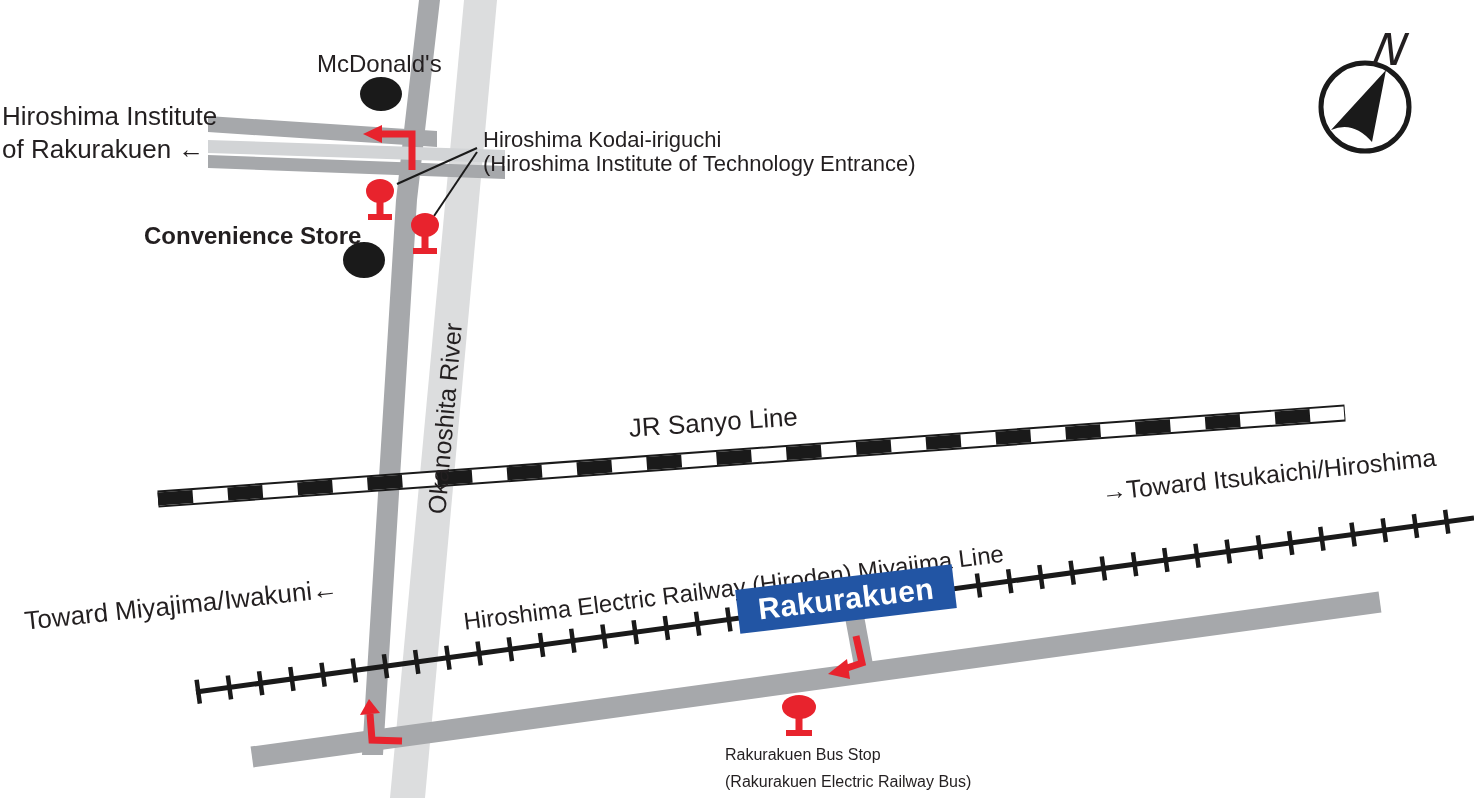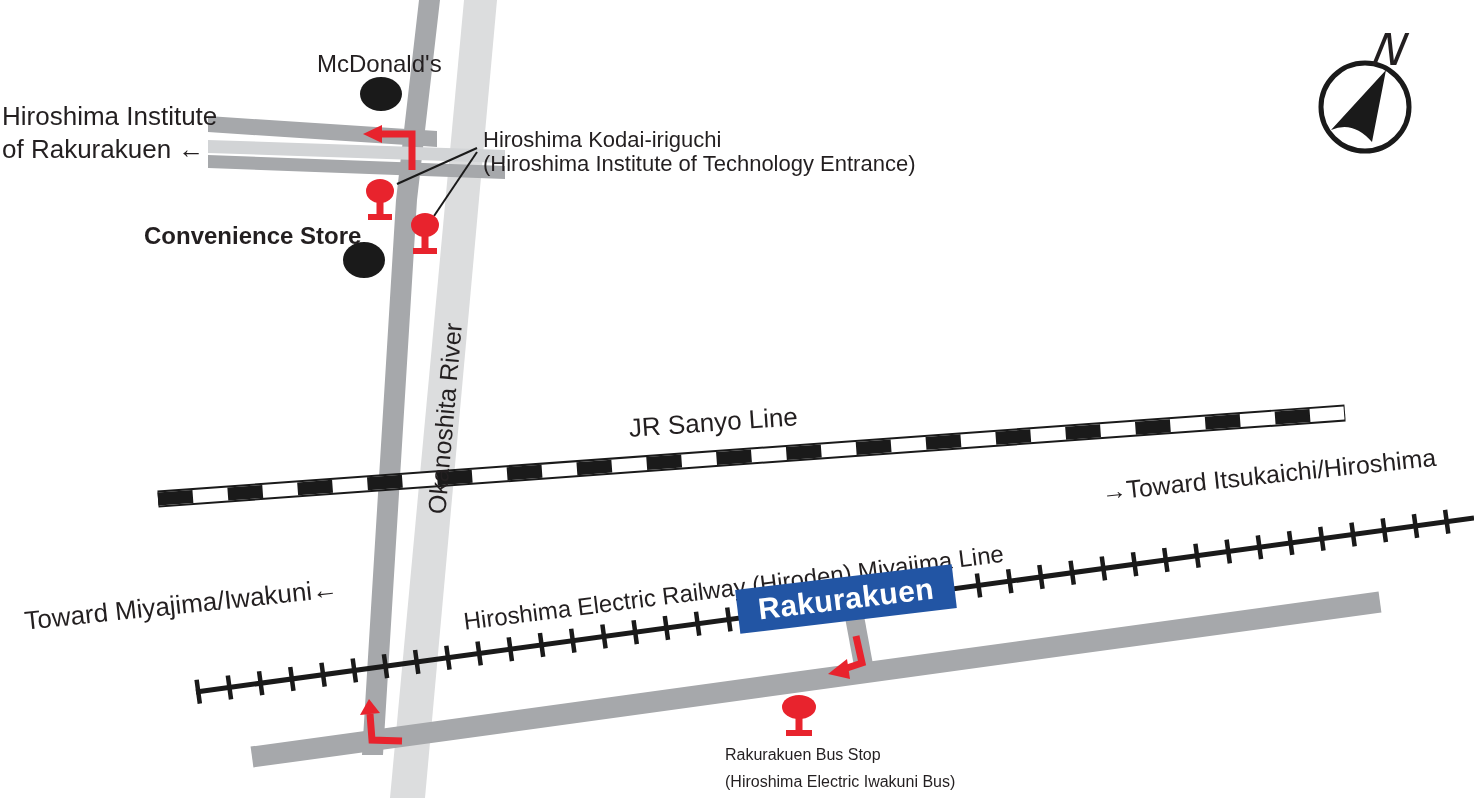--- a/index.html
+++ b/index.html
@@ -138,18 +138,18 @@
   <div class="label lab-hiroden">Hiroshima Electric Railway (Hiroden) Miyajima Line</div>
 
   <div class="label lab-miya">Toward Miyajima/Iwakuni←</div>
 
   <div class="station-box">
     <span>Rakurakuen</span>
   </div>
 
   <div class="label lab-raku">
     <div>Rakurakuen Bus Stop</div>
-    <div>(Hiroshima Electric Iwakuni Bus)</div>
+    <div>(Rakurakuen Electric Railway Bus)</div>
   </div>
 
   <div class="compass-n">N</div>
 
 </div>
 
 </body></html>

